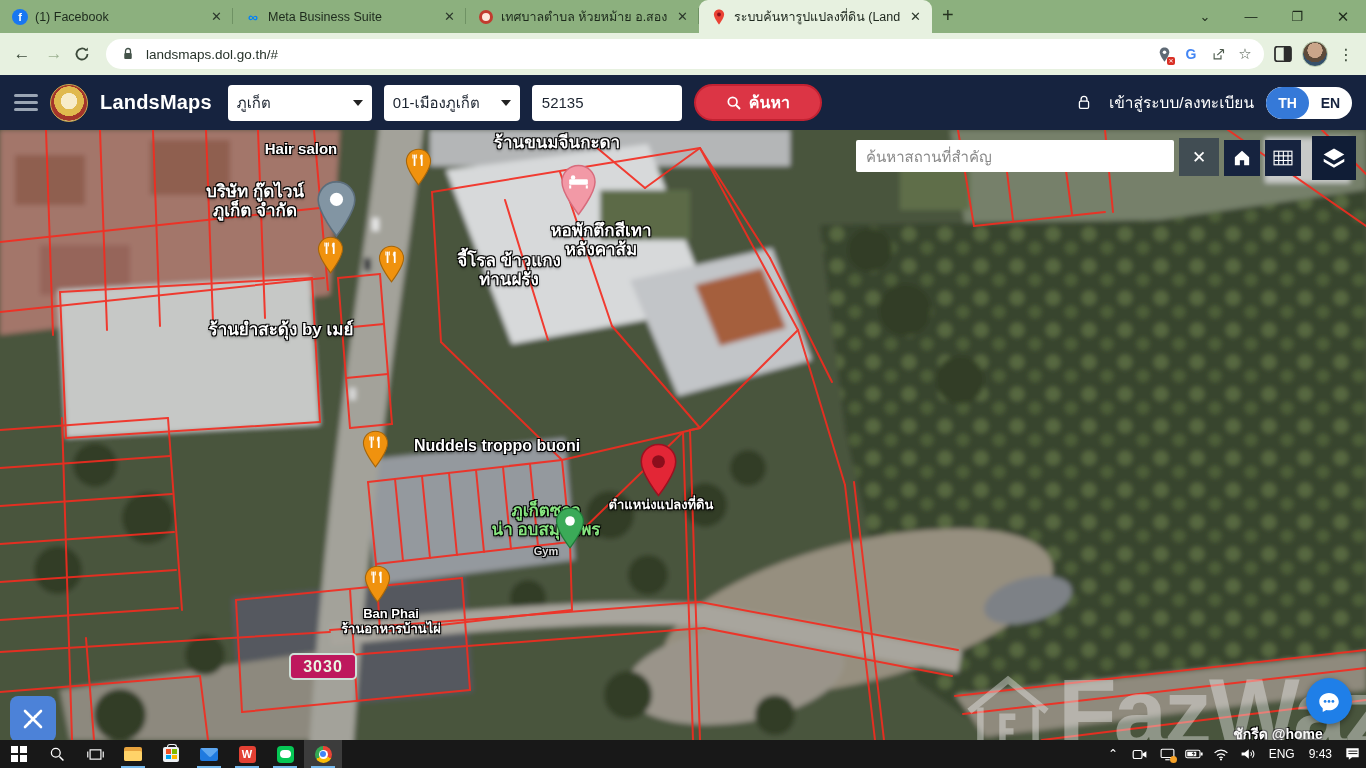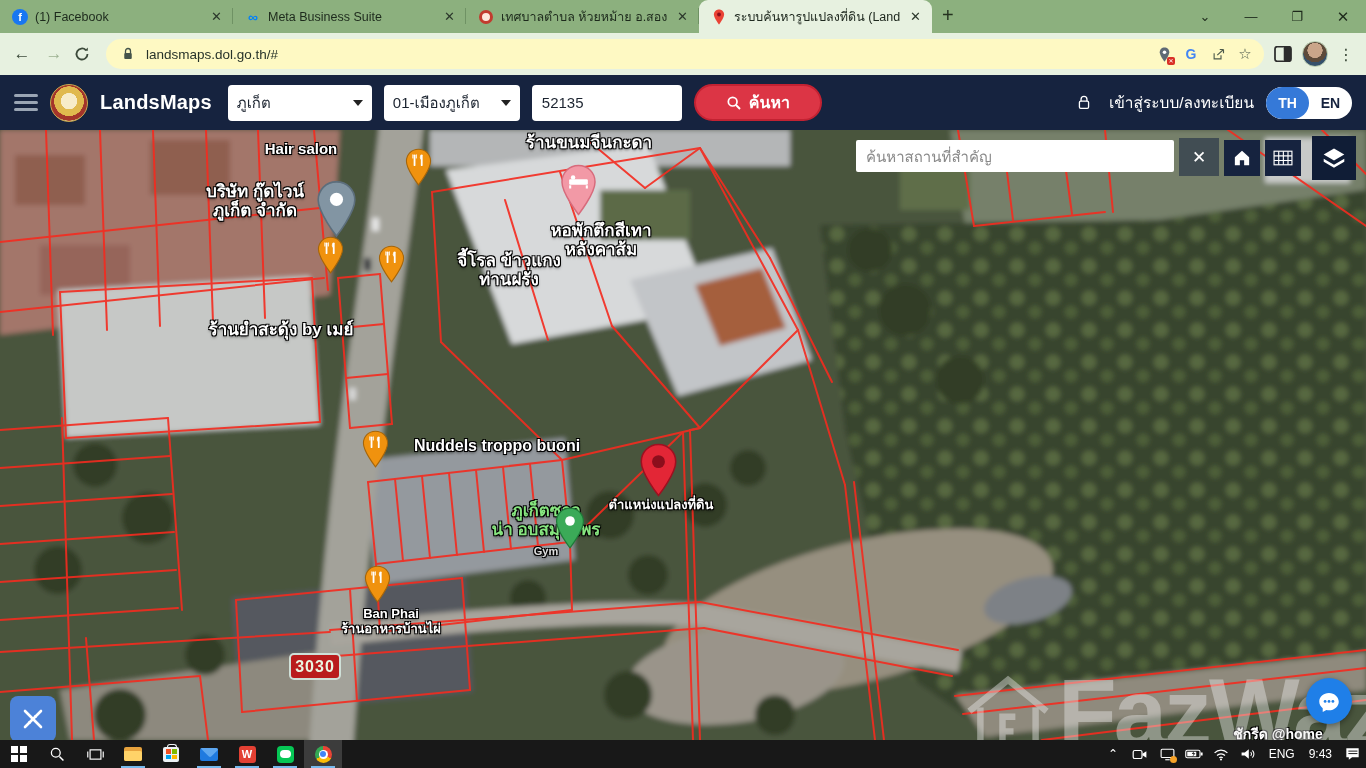--- a/index.html
+++ b/index.html
@@ -18,21 +18,21 @@
   .wincontrols span { width:46px; text-align:center; color:#1c281a; font-size:13px; line-height:33px; }
   .favicon { width:16px; height:16px; flex:none; display:flex; align-items:center; justify-content:center; }
   .fav-fb { background:#1877f2; border-radius:50%; color:#fff; font-weight:bold; font-size:11px; }
   .fav-meta { color:#0080fb; font-weight:bold; font-size:14px; }
   .fav-seal { border:3px solid #c23b2e; border-radius:50%; width:14px; height:14px; background:#fde8dc; }
 
   
   .toolbar { position:absolute; top:33px; left:0; width:100%; height:42px; background:#e7f1e0; display:flex; align-items:center; padding:0 10px; gap:8px; }
   .navbtn { font-size:17px; color:#3c4a3a; width:24px; text-align:center; }
   .navbtn.disabled { color:#9cb191; }
-  .urlbar { flex:1; height:30px; background:#fef9c3; border-radius:15px; display:flex; align-items:center; gap:9px; padding:0 10px 0 13px; }
+  .urlbar { flex:1; height:30px; background:#ffffff; border-radius:15px; display:flex; align-items:center; gap:9px; padding:0 10px 0 13px; }
   .urltext { flex:1; font-size:13.5px; color:#27332a; }
   .pillicon { width:18px; height:18px; display:flex; align-items:center; justify-content:center; position:relative; }
   .g-icon { font-weight:bold; font-size:14px; color:#4285f4; }
   .star { font-size:15px; color:#4c5a4c; }
   .ext-badge { position:absolute; right:-2px; bottom:-2px; width:8px; height:8px; background:#d93025; border-radius:2px; color:#fff; font-size:6px; line-height:8px; text-align:center; }
   .avatar { width:26px; height:26px; border-radius:50%; background:radial-gradient(circle at 50% 35%, #caa58a 0 38%, #5d4a3a 39% 60%, #35506b 61%); border:1px solid #b9ccb0; }
   .dots { font-size:16px; color:#3c4a3a; padding:0 2px; }
 
   
   .sitenav { position:absolute; top:75px; left:0; width:100%; height:55px; background:#16233f; display:flex; align-items:center; padding:0 14px; gap:12px; box-shadow:0 1px 0 #0a1326; }
@@ -49,21 +49,21 @@
   .langtoggle { width:86px; height:32px; background:#fff; border-radius:16px; display:flex; overflow:hidden; font-size:14px; font-weight:bold; }
   .langtoggle .th { flex:1; background:#3579d8; color:#fff; display:flex; align-items:center; justify-content:center; border-radius:16px; }
   .langtoggle .en { flex:1; color:#16233f; display:flex; align-items:center; justify-content:center; }
 
   
   .map { position:absolute; top:130px; left:0; width:1366px; height:610px; overflow:hidden; background:#4a543d; cursor:grab; }
   .map svg.base { position:absolute; top:0; left:0; }
   .map-label { position:absolute; transform:translateX(-50%); text-align:center; font-weight:bold; line-height:1.12; white-space:nowrap; z-index:4;
     text-shadow:-1px -1px 0 #000,1px -1px 0 #000,-1px 1px 0 #000,1px 1px 0 #000,0 2px 3px rgba(0,0,0,.55); }
   .map-pin { position:absolute; z-index:5; }
-  .shield { position:absolute; left:289px; top:523px; width:52px; height:27px; background:#b91c1c; border:2px solid #cfe0d8; border-radius:5px; color:#eaf6e2; font-weight:bold; font-size:16px; display:flex; align-items:center; justify-content:center; z-index:4; letter-spacing:1px; }
+  .shield { position:absolute; left:289px; top:523px; width:68px; height:27px; background:#be185d; border:2px solid #cfe0d8; border-radius:5px; color:#eaf6e2; font-weight:bold; font-size:16px; display:flex; align-items:center; justify-content:center; z-index:4; letter-spacing:1px; }
 
   .map-tools { position:absolute; top:10px; right:10px; display:flex; align-items:flex-start; gap:5px; z-index:8; }
   .map-search { width:318px; height:32px; background:#fff; border:none; border-radius:2px; padding:0 10px; font-size:15px; color:#333; font-family:inherit; }
   .map-search::placeholder { color:#8a8a8a; }
   .sq-btn { width:36px; height:36px; display:flex; align-items:center; justify-content:center; color:#fff; }
   .btn-clear { background:rgba(22,35,63,.55); font-size:17px; margin-top:-2px; height:38px; width:40px; }
   .btn-dark { background:#16233f; }
   .btn-layers { width:44px; height:44px; background:#101d36; margin-left:6px; margin-top:-4px; }
 
   .measure { position:absolute; left:10px; top:566px; width:46px; height:46px; background:#4c82d8; border-radius:8px; display:flex; align-items:center; justify-content:center; z-index:8; }
@@ -365,21 +365,21 @@
           <path d="M0,562 L200,546"></path>
           <path d="M86,508 L94,610"></path>
           <path d="M200,546 L208,610"></path>
     </g>
   </svg>
 
   <div id="marker-layer" style="position:absolute;inset:0;pointer-events:none;">
         <div class="map-label" style="left: 301px; top: 11px; font-size: 15px; color: rgb(255, 255, 255);">
           <div>Hair salon</div>
         </div>
-        <div class="map-label" style="left: 557px; top: 3px; font-size: 17px; color: rgb(255, 255, 255); margin-left: 32px;">
+        <div class="map-label" style="left: 557px; top: 3px; font-size: 17px; color: rgb(255, 255, 255);">
           <div>ร้านขนมจีนกะดา</div>
         </div>
         <div class="map-label" style="left: 255px; top: 52px; font-size: 17px; color: rgb(255, 255, 255);">
           <div>บริษัท กู๊ดไวน์</div>
           <div>ภูเก็ต จำกัด</div>
         </div>
         <div class="map-label" style="left: 601px; top: 91px; font-size: 17px; color: rgb(255, 255, 255);">
           <div>หอพักตึกสีเทา</div>
           <div>หลังคาส้ม</div>
         </div>

